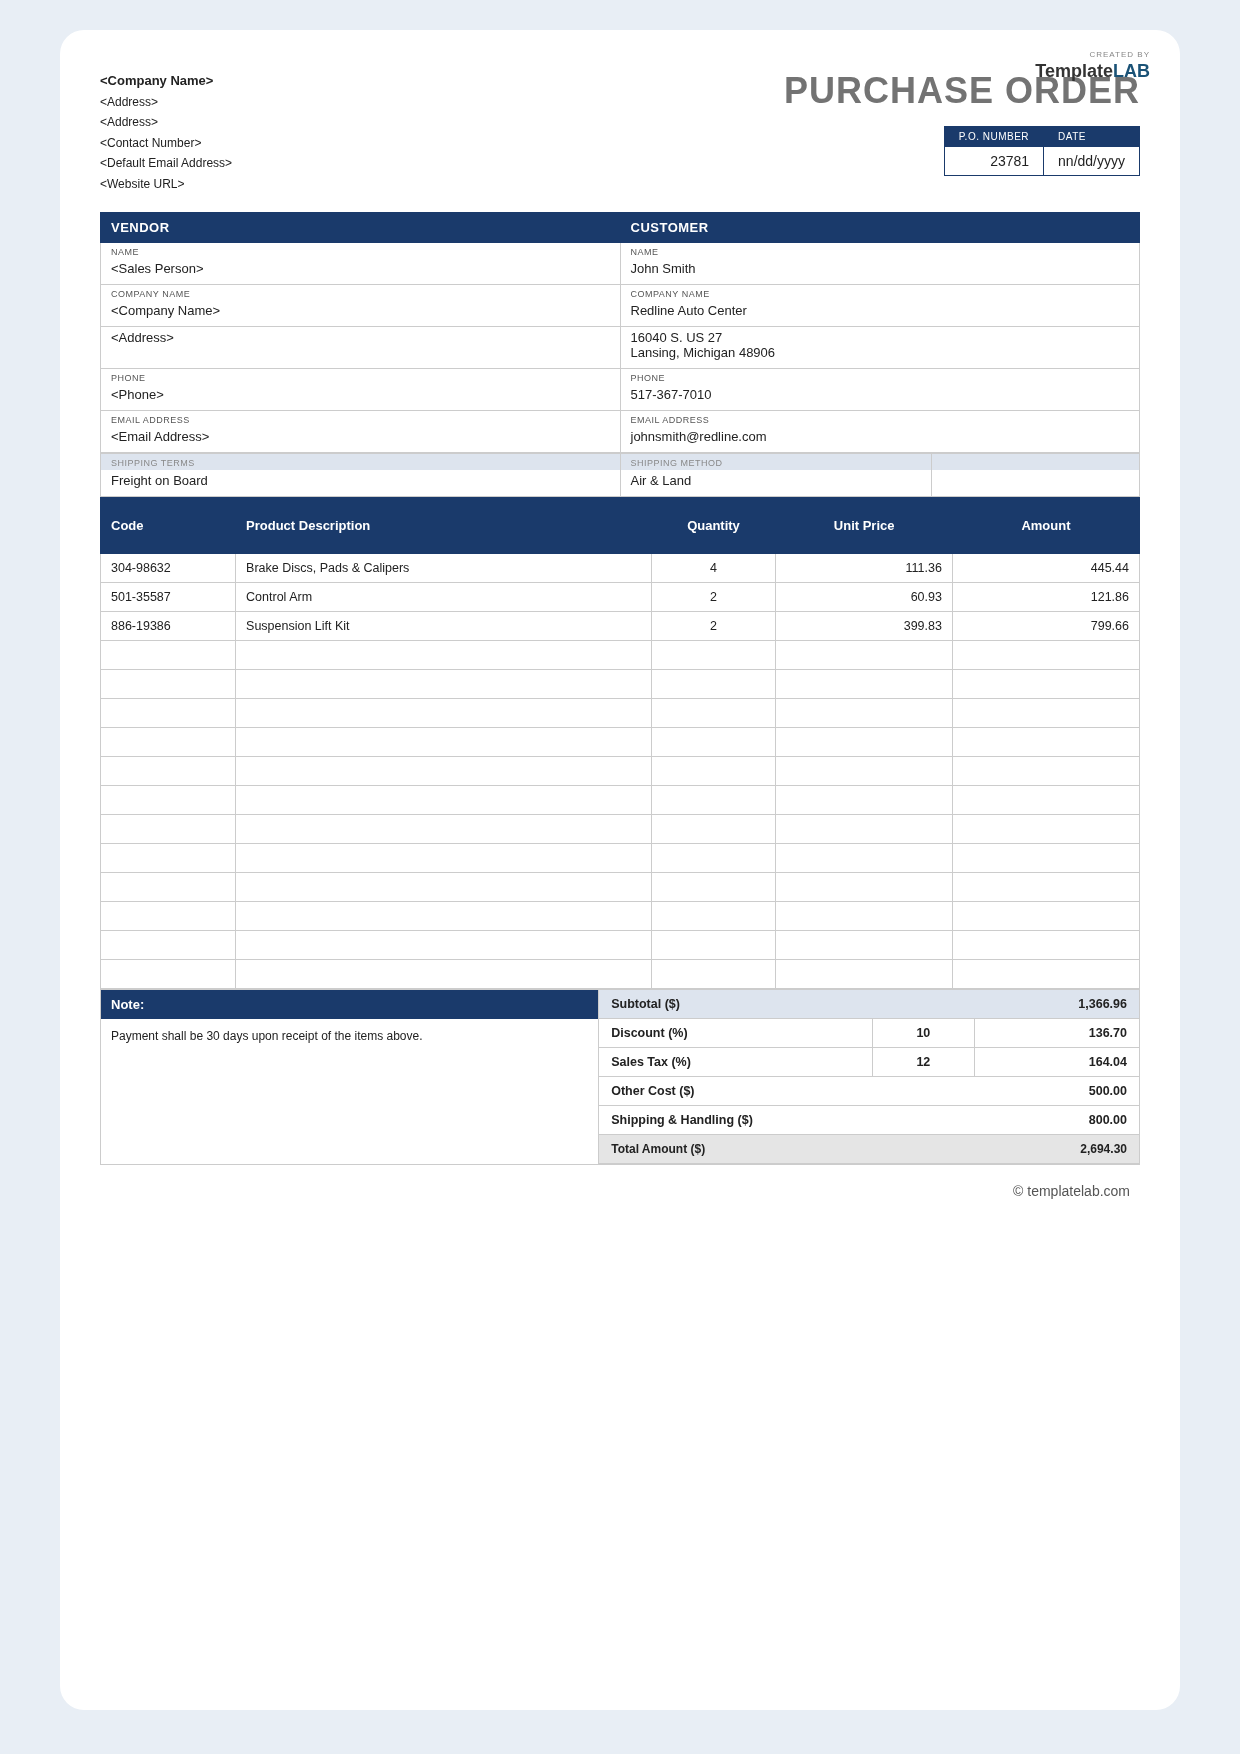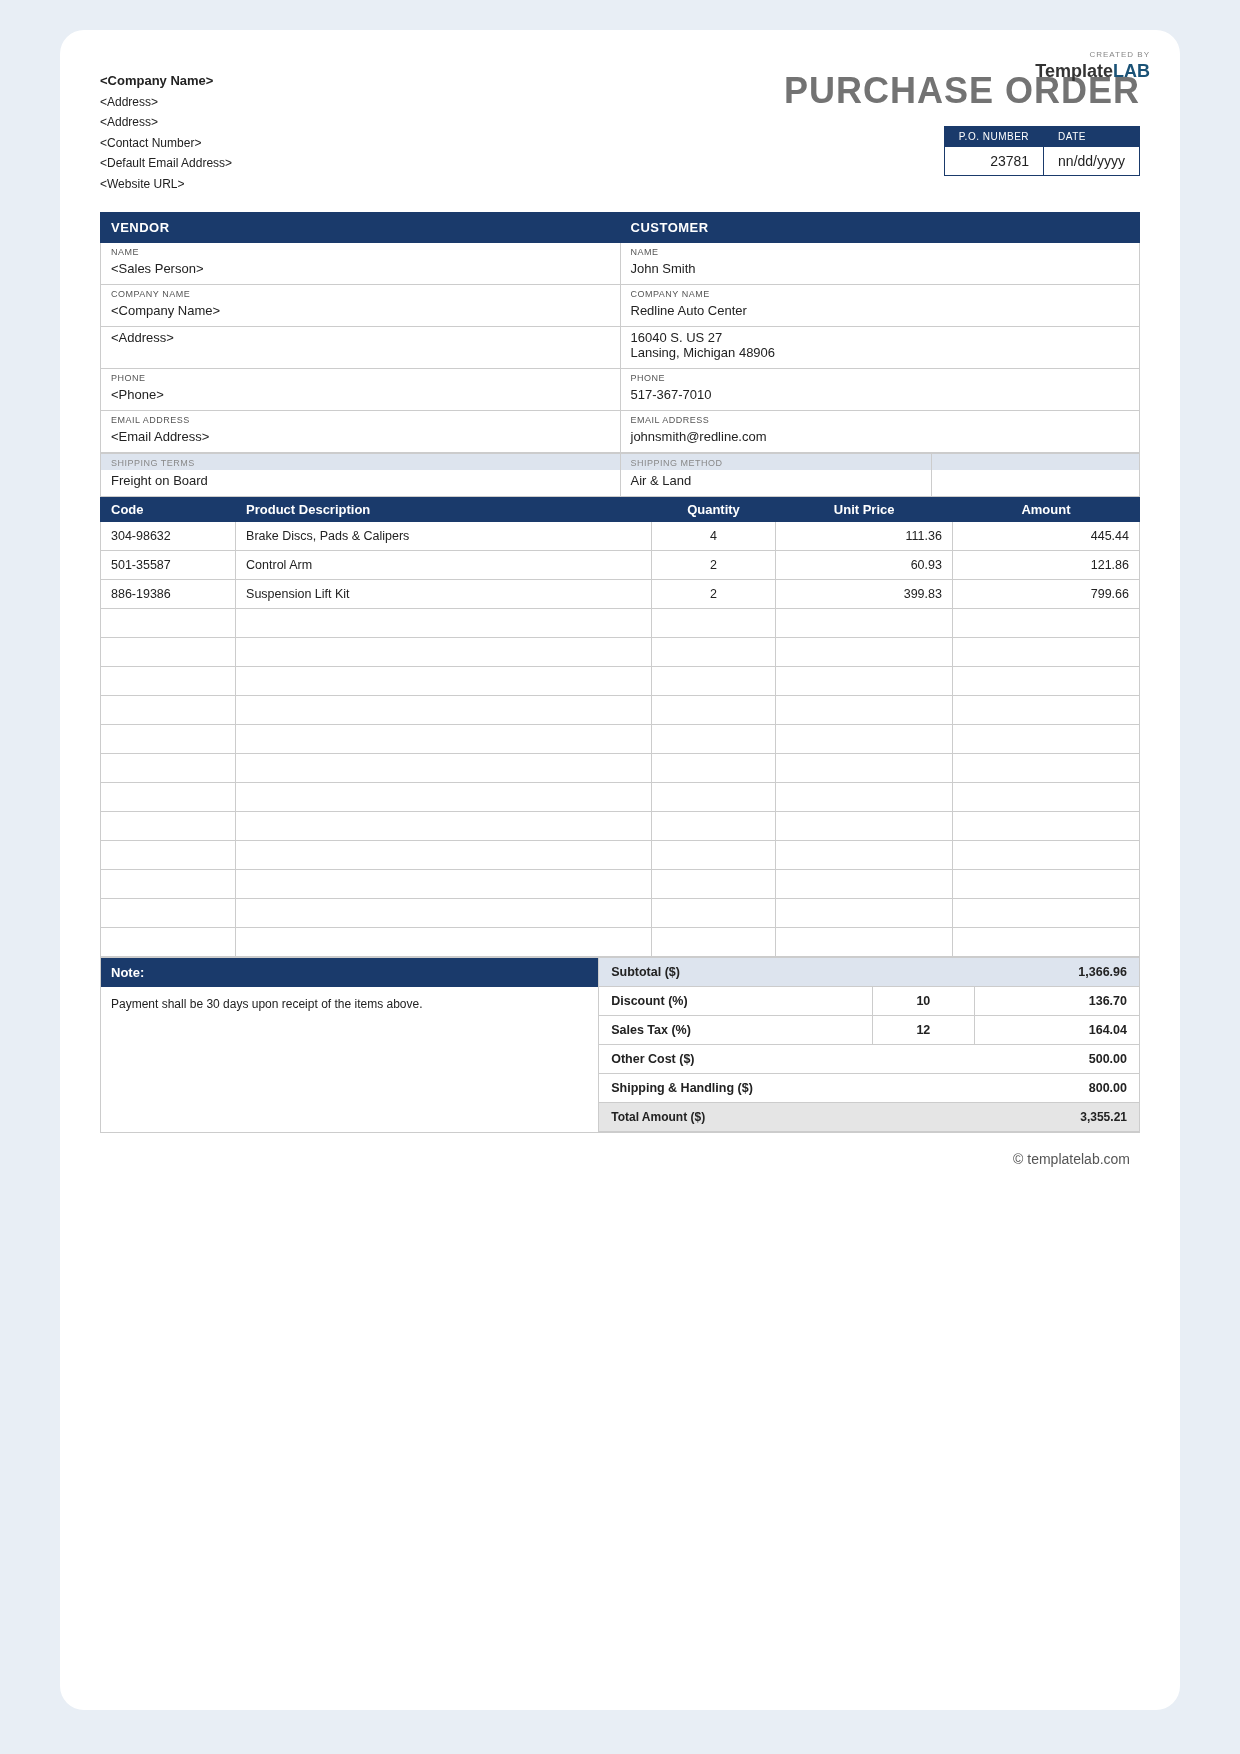--- a/index.html
+++ b/index.html
@@ -157,21 +157,21 @@
     
     .products-table {
       width: 100%;
       border-collapse: collapse;
     }
     .products-table thead tr th {
       background: #1a3a6b;
       color: #fff;
       font-weight: bold;
       font-size: 13px;
-      padding: 4px 10px;
+      padding: 20px 10px;
       border: 1px solid #1a3a6b;
       text-align: center;
     }
     .products-table thead tr th.left {
       text-align: left;
     }
     .products-table tbody tr td {
       border: 1px solid #ccc;
       padding: 7px 10px;
       font-size: 12.5px;
@@ -514,21 +514,21 @@
           <tr>
             <td class="tl-label" colspan="2">Other Cost ($)</td>
             <td class="tl-value">500.00</td>
           </tr>
           <tr>
             <td class="tl-label" colspan="2">Shipping &amp; Handling ($)</td>
             <td class="tl-value">800.00</td>
           </tr>
           <tr class="total-row">
             <td class="tl-label" colspan="2">Total Amount ($)</td>
-            <td class="tl-value">3,355.21</td>
+            <td class="tl-value">2,694.30</td>
           </tr>
         </tbody>
       </table>
     </div>
   </div>
 
   <div class="bottom-copyright">© templatelab.com</div>
 
 </div>
 

